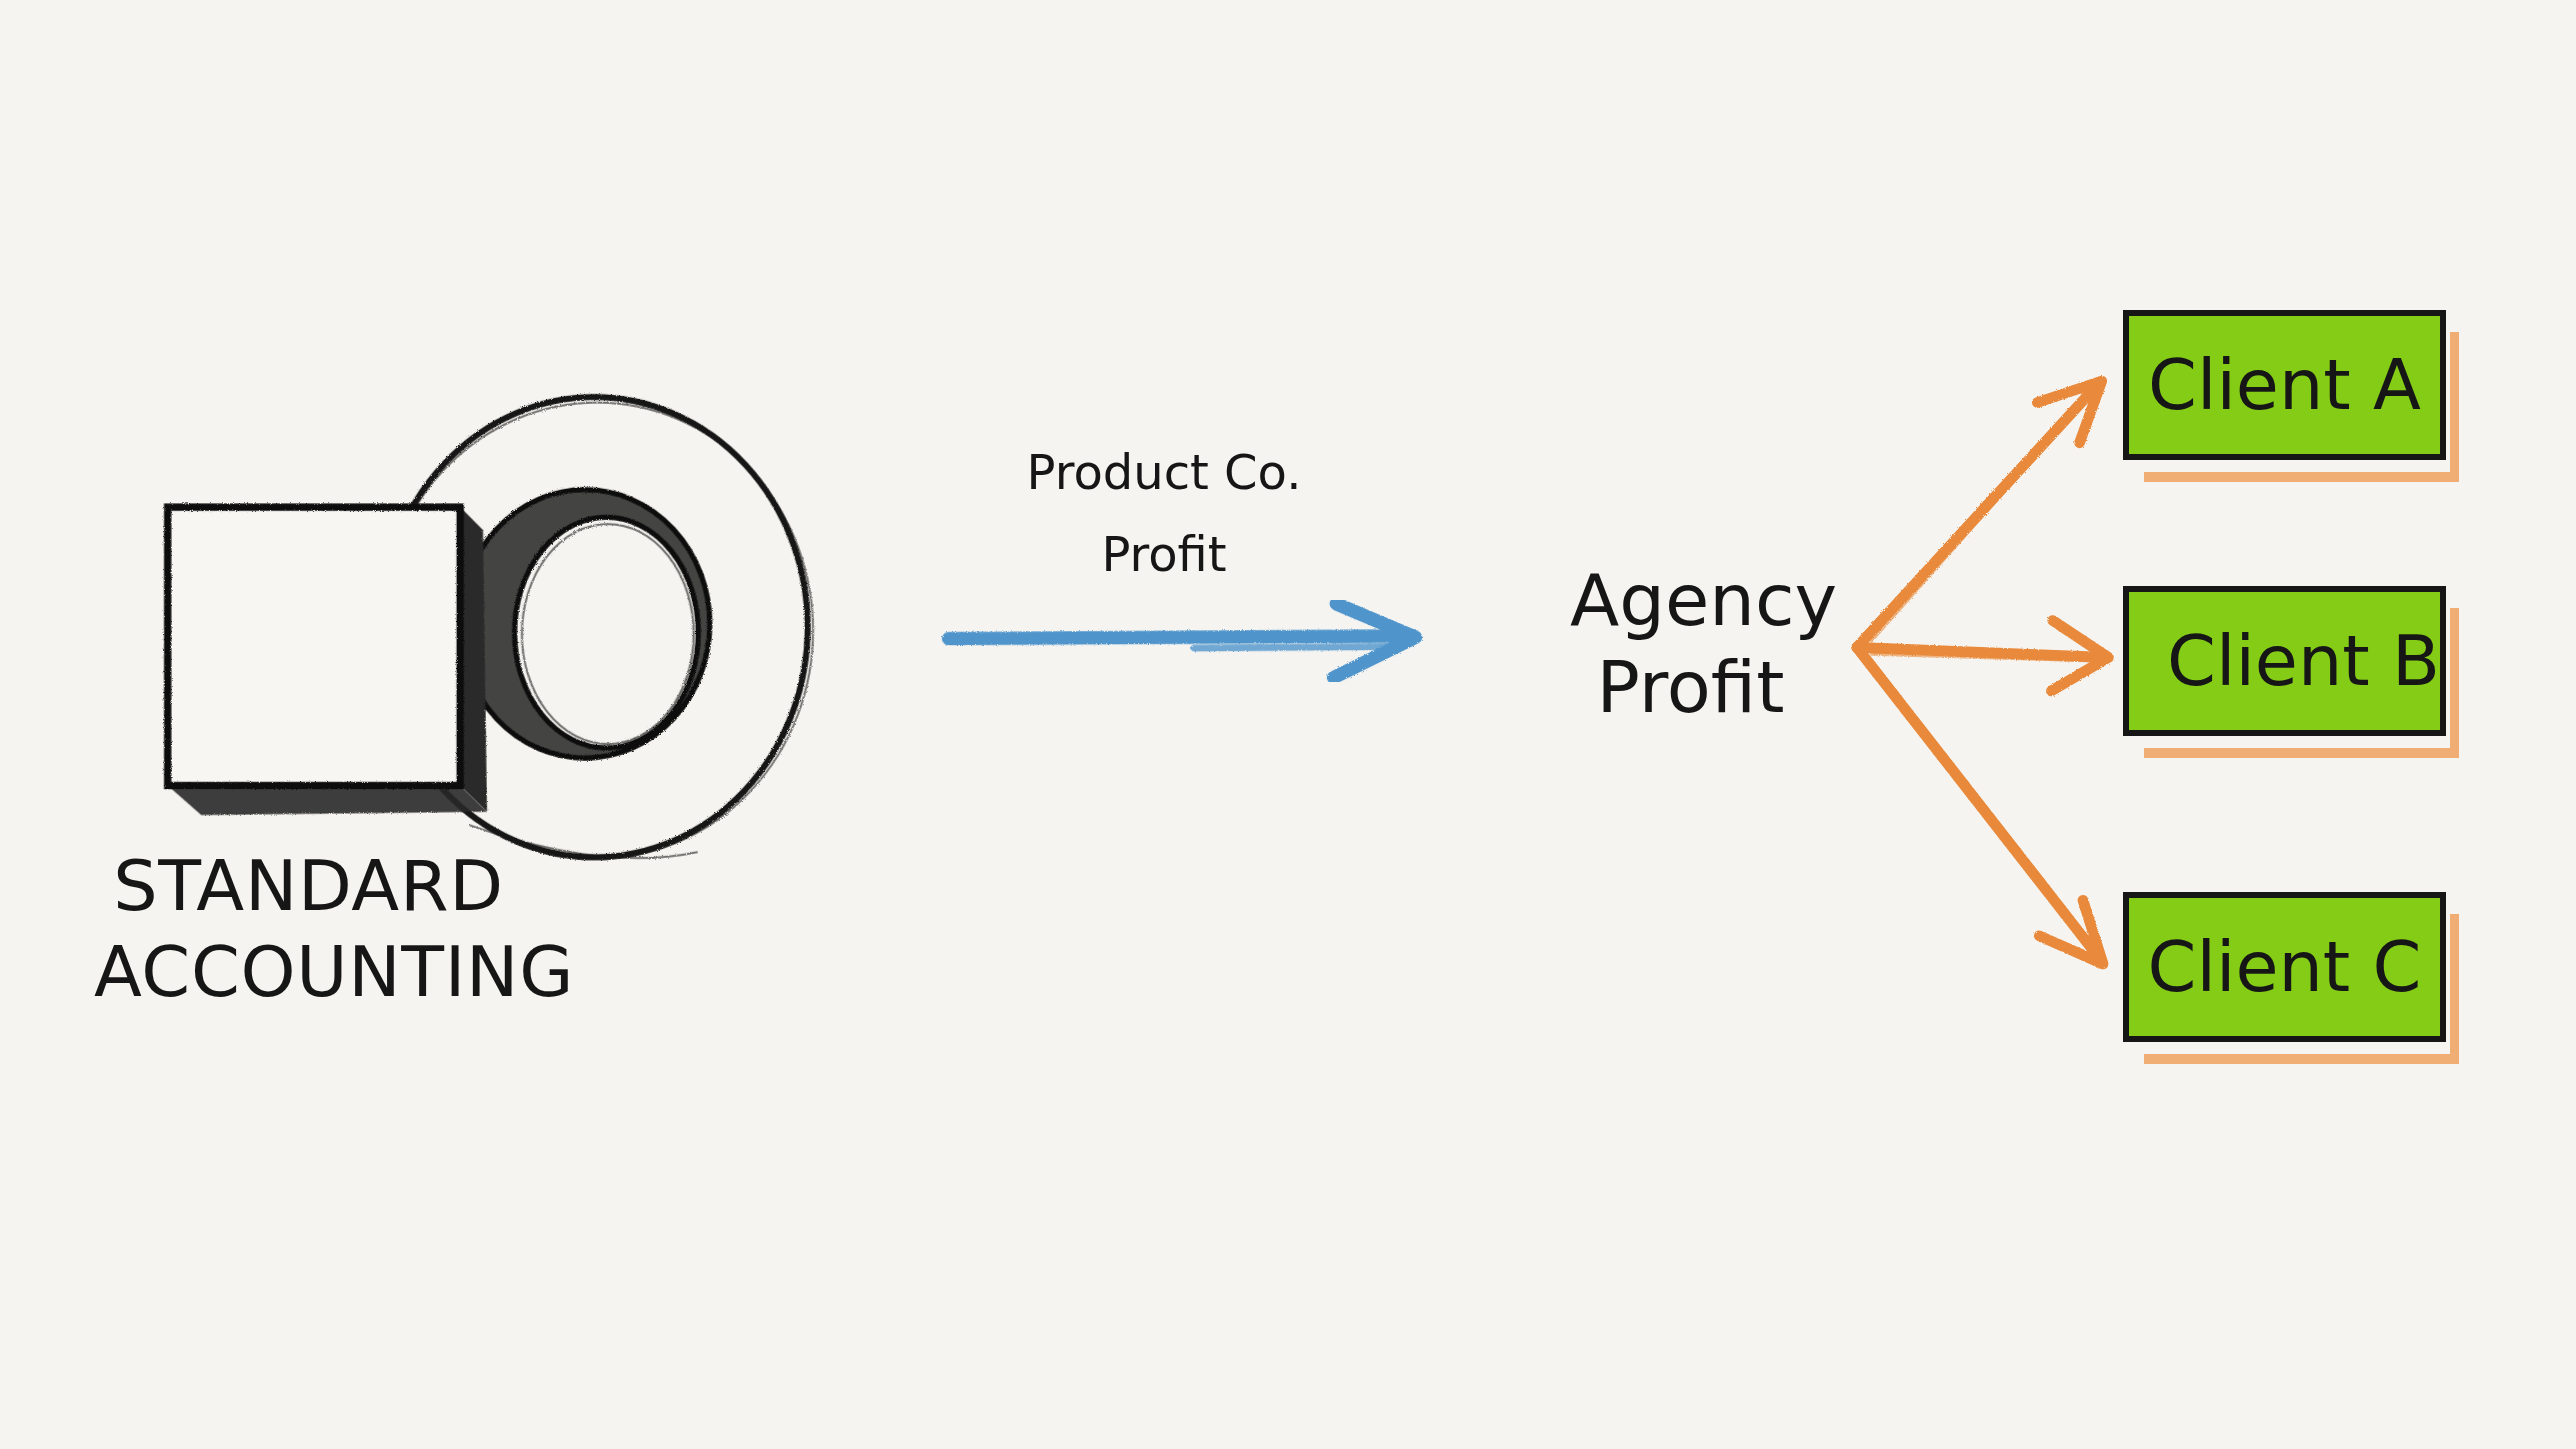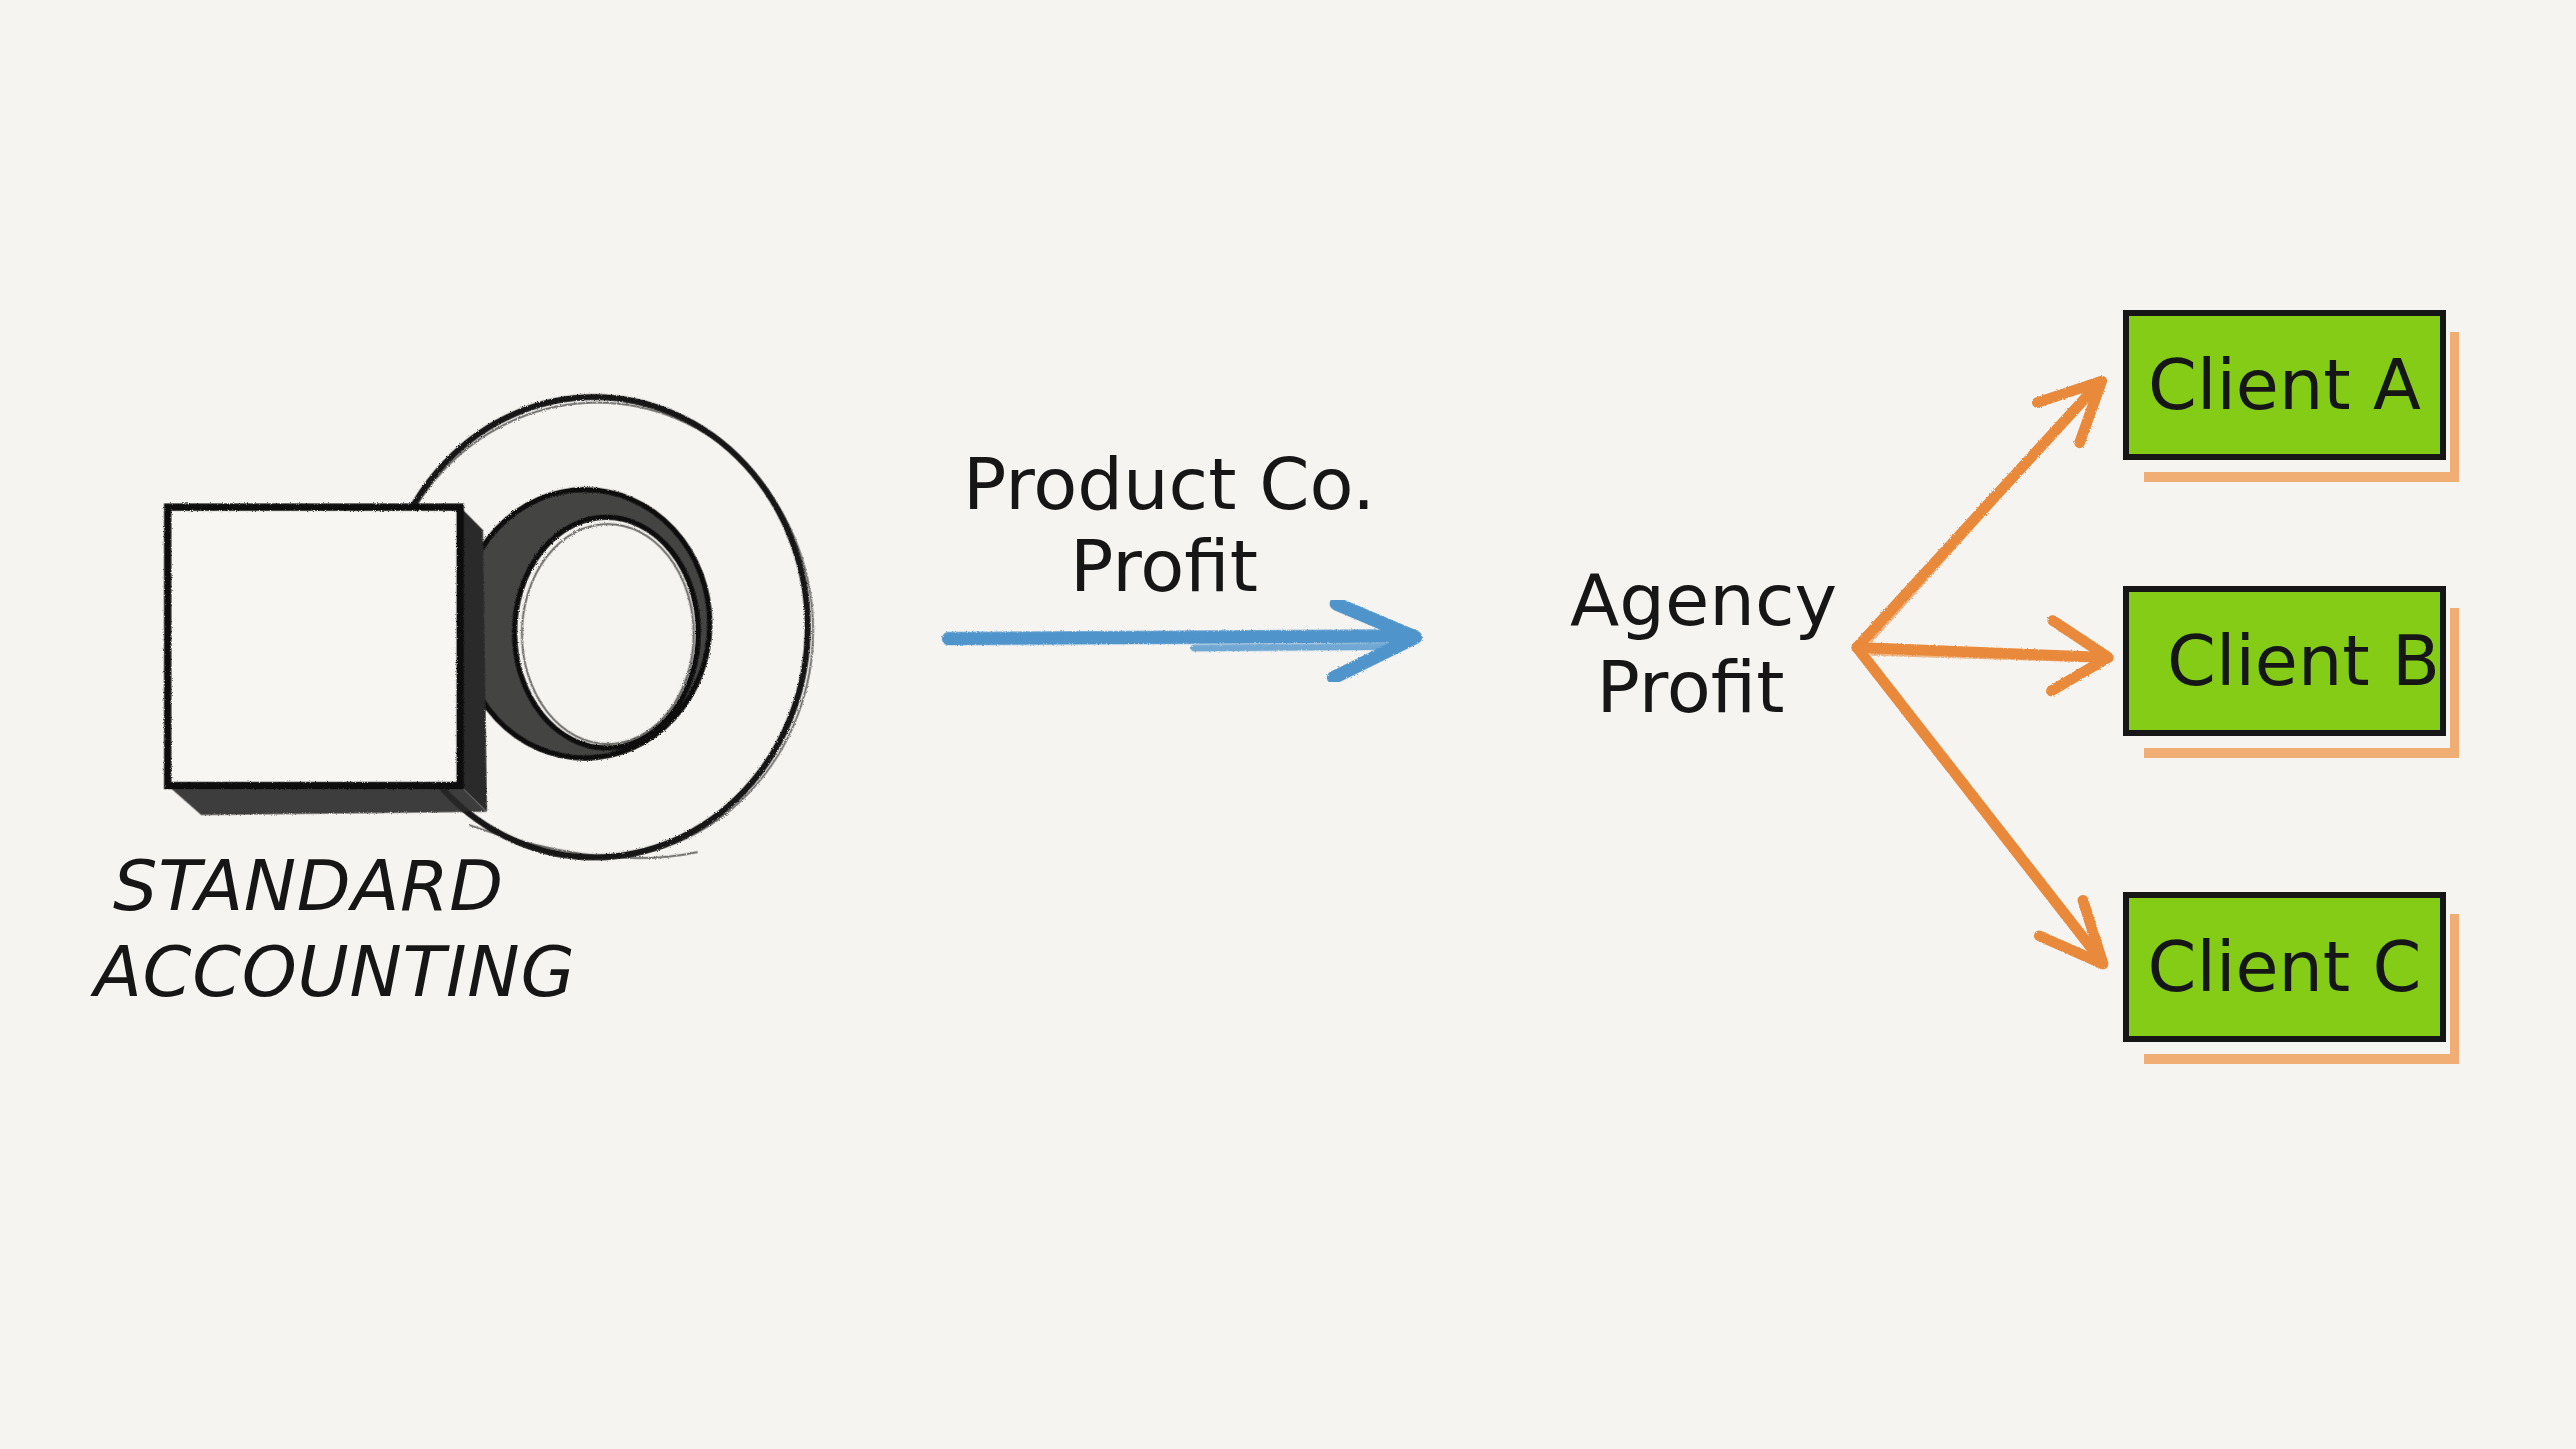--- a/index.html
+++ b/index.html
@@ -14,22 +14,22 @@
     position: absolute;
     color: #161616;
     font-family: "DejaVu Sans", sans-serif;
     font-weight: normal;
     text-align: center;
     white-space: nowrap;
     line-height: 1;
   }
   .label-line { display: block; }
   .std-label { left: 94px; top: 851px; width: 429px; font-size: 70px; letter-spacing: 0.7px; }
-  .std-label .label-line { height: 86px; font-style: italic; }
-  .prod-label { left: 963px; top: 448px; width: 402px; font-size: 72px; }
+  .std-label .label-line { height: 86px; }
+  .prod-label { left: 963px; top: 448px; width: 402px; font-size: 48px; }
   .prod-label .label-line { height: 82px; }
   .agency-label { left: 1570px; top: 564px; width: 241px; font-size: 72px; }
   .agency-label .label-line { height: 87px; }
   .client-box {
     position: absolute;
     width: 323px; height: 150px;
     box-sizing: border-box;
     border: 6.7px solid #161616;
     background: #84cc16;
     display: flex; align-items: center; justify-content: center;

